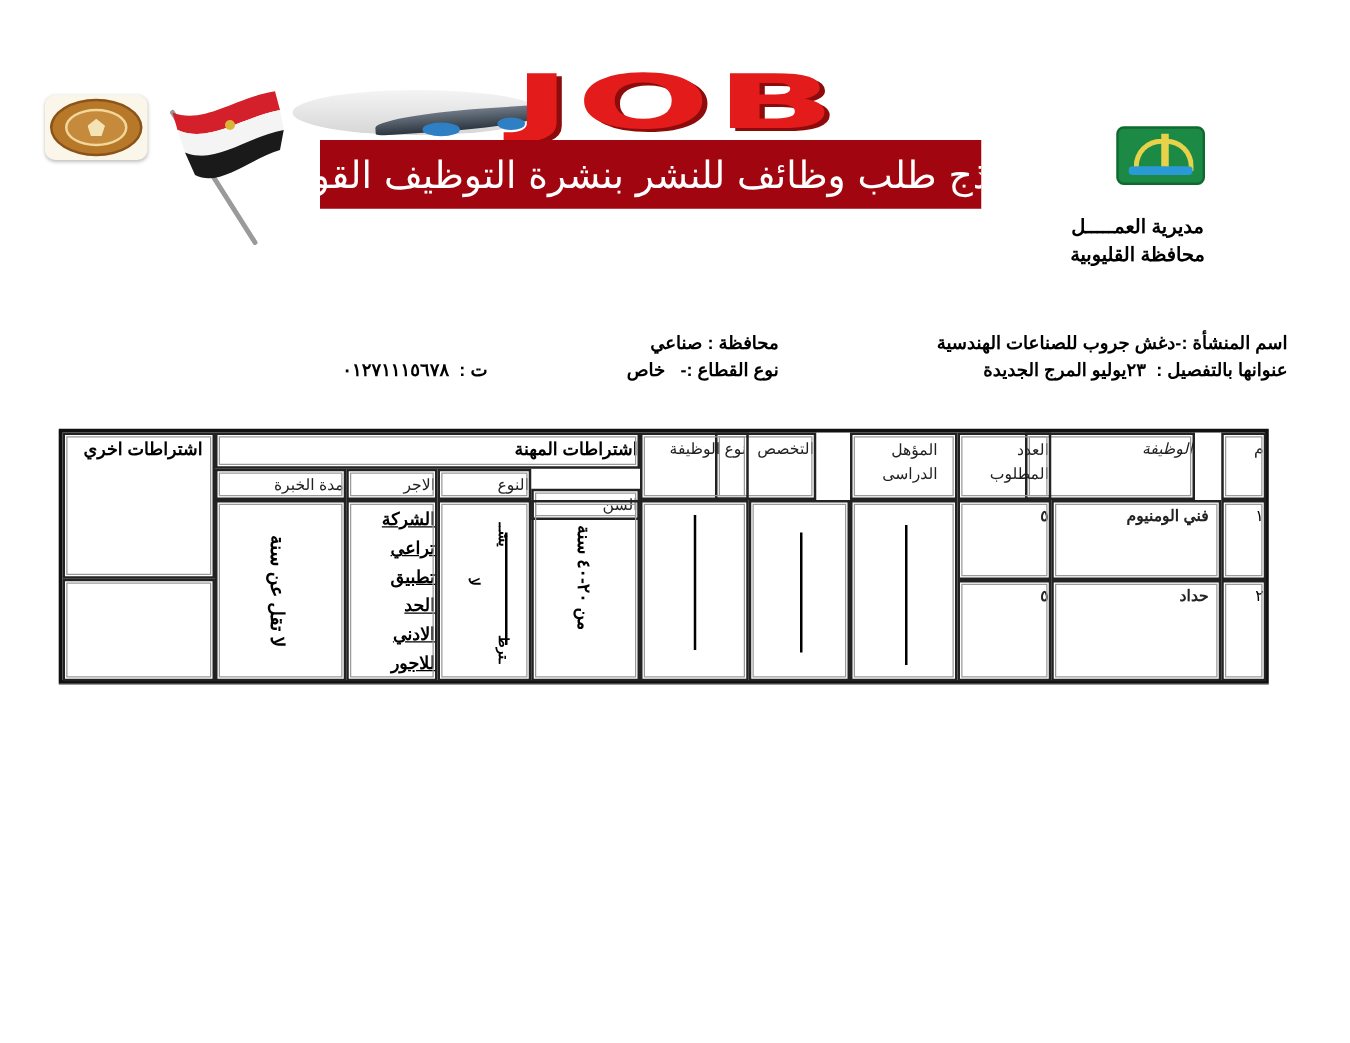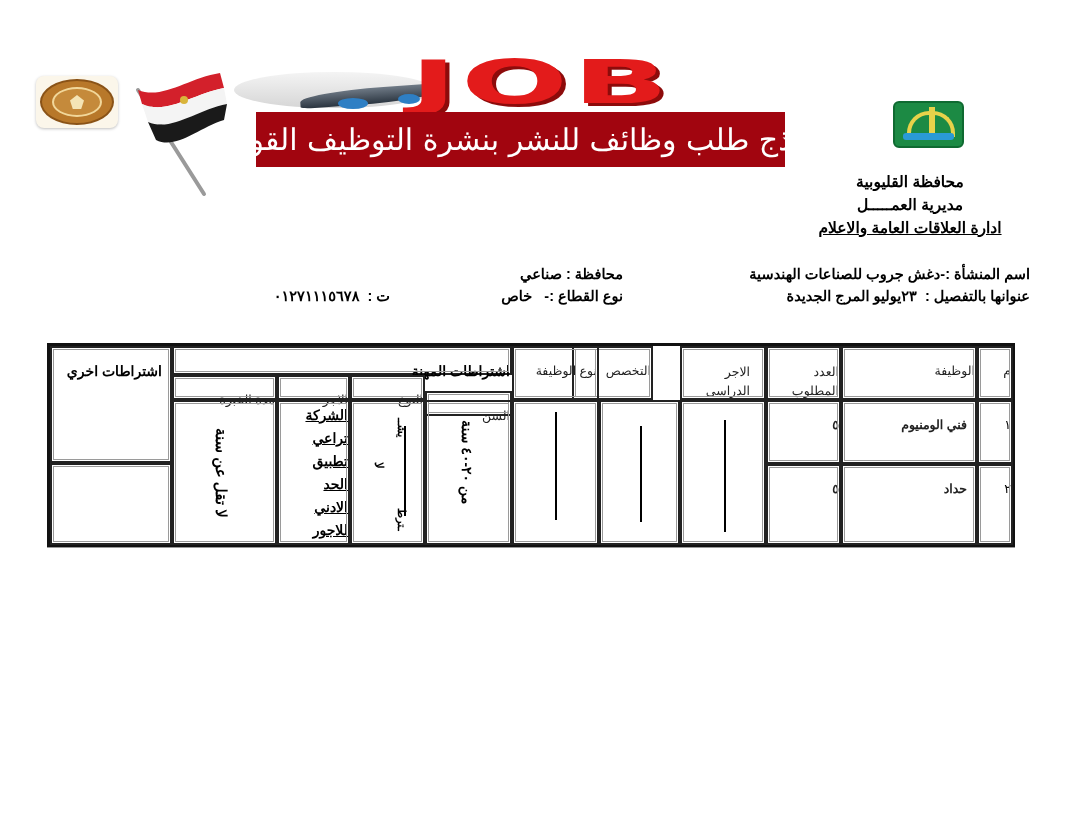--- a/index.html
+++ b/index.html
@@ -31,21 +31,21 @@
   
   .authority { left:800px; top:170px; width:220px; text-align:center; direction:rtl; font-family:"Liberation Sans", sans-serif; font-weight:bold; font-size:15.5px; line-height:23px; }
   .authority .u { text-decoration:underline; }
 
   
   .info { direction:rtl; font-family:"Liberation Sans", sans-serif; font-weight:bold; font-size:14.5px; white-space:nowrap; }
 
   
   .grid { left:47px; top:343px; width:968px; height:204px; border:3px solid #111; box-sizing:border-box; background:#fff; box-shadow:0 1px 0 #999; }
   .cell { position:absolute; box-sizing:border-box; border:2px solid #222; outline:1px solid #9a9a9a; outline-offset:-4px; font-family:"Liberation Sans", sans-serif; font-size:12.5px; direction:rtl; text-align:right; }
-  .cell.hd { color:#222; padding-top:15px; }
+  .cell.hd { color:#222; padding-top:3px; }
   .cell.bold { font-weight:bold; }
   .vline { position:absolute; width:2px; background:#000; }
   .vert-text { position:absolute; writing-mode:vertical-rl; font-family:"Liberation Sans", sans-serif; font-weight:bold; font-size:14px; white-space:nowrap; direction:rtl; }
 </style>
 </head>
 <body>
 
 <div class="abs logo-ministry">
   <div class="oval">
     <div class="inner">
@@ -74,23 +74,22 @@
   <span>نموذج طلب وظائف للنشر بنشرة التوظيف القومية</span>
 </div>
 
 <div class="abs logo-gov">
   <div class="gear"></div>
   <div class="tower"></div>
   <div class="water"></div>
 </div>
 
 <div class="abs authority">
+  <div>مديرية العمـــــل</div>
   <div>محافظة القليوبية</div>
-  <div>مديرية العمـــــل</div>
-  <div class="u">ادارة العلاقات العامة والاعلام</div>
 </div>
 
 <div class="abs info" style="right:50px; top:266px;">
   <span>اسم المنشأة :-</span><span>دغش جروب للصناعات الهندسية</span>
 </div>
 <div class="abs info" style="right:50px; top:288px;">
   <span>عنوانها بالتفصيل :</span>&nbsp;&nbsp;<span>٢٣يوليو المرج الجديدة</span>
 </div>
 <div class="abs info" style="right:457px; top:266px;">
   <span>محافظة :</span>&nbsp;<span>صناعي</span>
@@ -98,23 +97,23 @@
 <div class="abs info" style="right:457px; top:288px;">
   <span>نوع القطاع :-</span>&nbsp;&nbsp;&nbsp;<span>خاص</span>
 </div>
 <div class="abs info" style="right:690px; top:288px;">
   <span>ت :</span>&nbsp;&nbsp;<span>٠١٢٧١١١٥٦٧٨</span>
 </div>
 
 <div class="abs grid"></div>
 
 <div class="cell hd" style="left:977px; top:346px; width:36px; height:54px;">م</div>
-<div class="cell hd" style="left:841px; top:346px; width:136px; height:54px;">الوظيفة</div>
+<div class="cell hd" style="left:820px; top:346px; width:136px; height:54px;font-style:italic;">الوظيفة</div>
 <div class="cell hd" style="left:766px; top:346px; width:75px; height:54px; line-height:19px;">العدد المطلوب</div>
-<div class="cell hd" style="left:680px; top:346px; width:86px; height:54px; line-height:19px; padding-left:14px; padding-right:14px;">الاجر الدراسى</div>
+<div class="cell hd" style="left:680px; top:346px; width:86px; height:54px; line-height:19px; padding-left:14px; padding-right:14px;">المؤهل الدراسى</div>
 <div class="cell hd" style="left:572px; top:346px; width:81px; height:54px;">التخصص</div>
 <div class="cell hd" style="left:512px; top:346px; width:87px; height:54px;">نوع الوظيفة</div>
 <div class="cell hd bold" style="left:172px; top:346px; width:340px; height:29px; font-size:14px; color:#000;">اشتراطات المهنة</div>
 <div class="cell hd bold" style="left:50px; top:346px; width:122px; height:117px; font-size:14px; color:#000; text-align:right; padding-right:8px;">اشتراطات اخري</div>
 
 <div class="cell hd" style="left:425px; top:375px; width:87px; height:25px;margin-top:16px;">السن</div>
 <div class="cell hd" style="left:350px; top:375px; width:75px; height:25px;">النوع</div>
 <div class="cell hd" style="left:277px; top:375px; width:73px; height:25px;">الاجر</div>
 <div class="cell hd" style="left:172px; top:375px; width:105px; height:25px;">مدة الخبرة</div>
 

